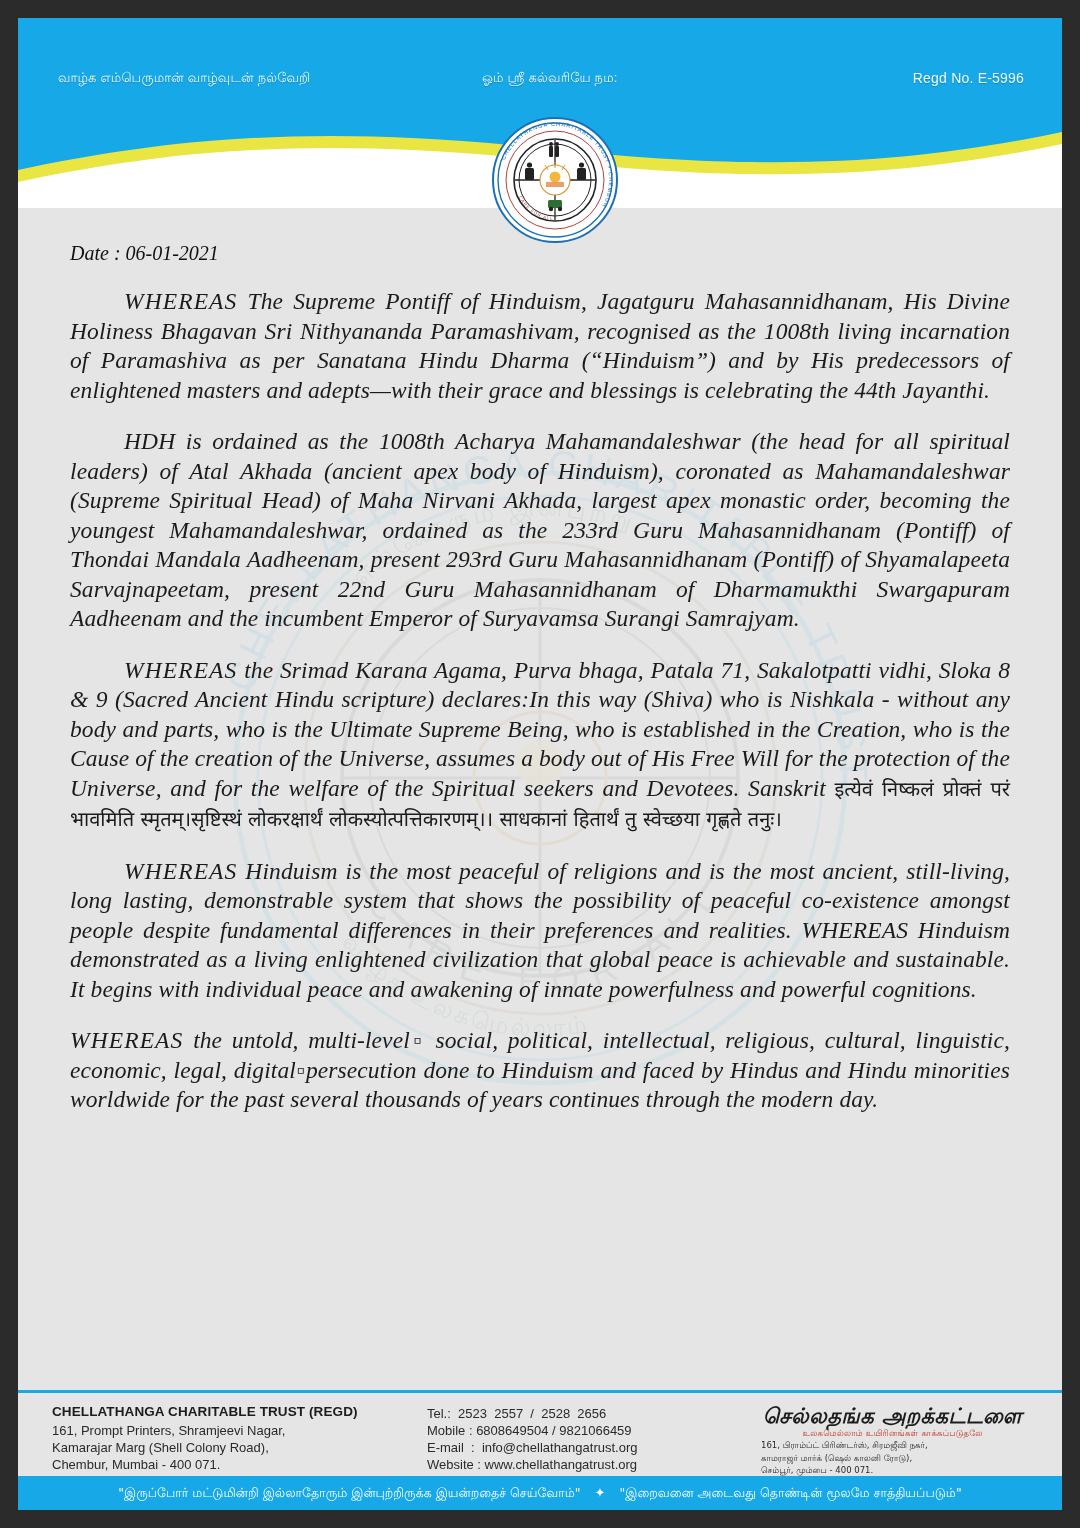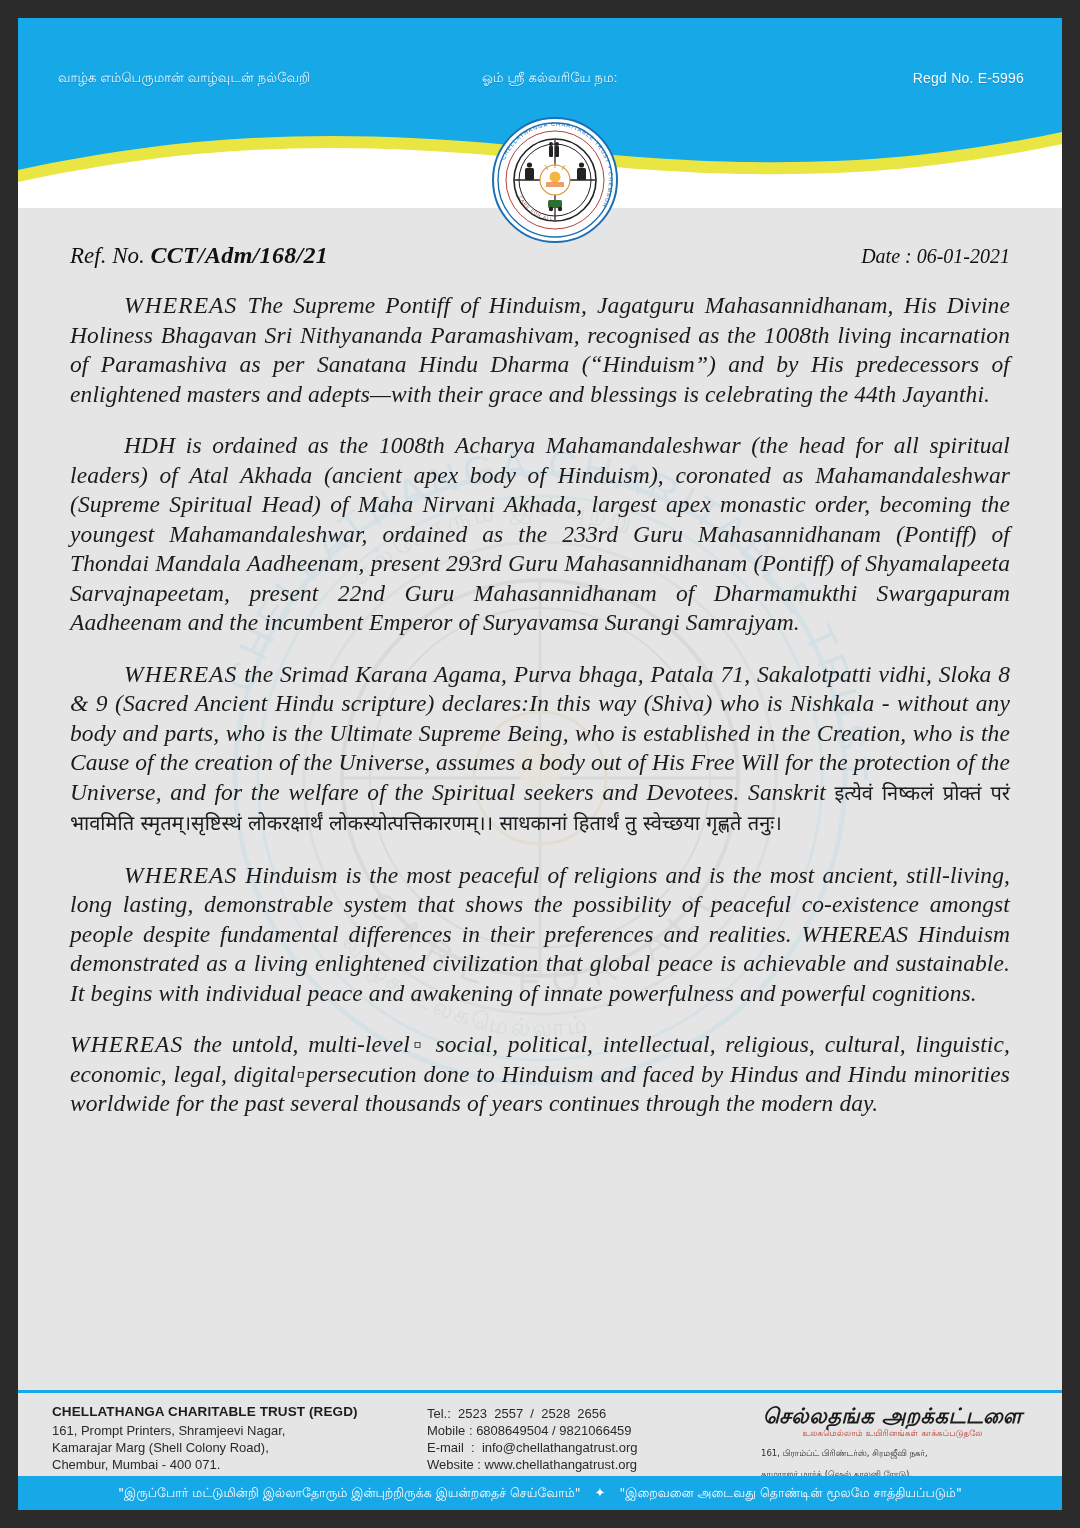--- a/index.html
+++ b/index.html
@@ -177,21 +177,21 @@
     line-height: 11px;
     letter-spacing: .2px;
   }
   .f-tamil .t-addr {
     font-family: "DejaVu Sans", sans-serif;
     font-size: 8.5px;
     color: #2a2a2a;
     line-height: 11.5px;
     text-align: left;
     padding-left: 4px;
-    margin-top: 9px;
+    margin-top: 1px;
   }
 
   
   .motto-bar {
     position: absolute;
     left: 0;
     top: 1458px;
     width: 1044px;
     height: 34px;
     background: #17a8e8;
@@ -303,24 +303,20 @@
         </text>
         <text font-size="24" fill="#8ab9a0" font-family="DejaVu Sans, sans-serif" letter-spacing="3">
           <textPath href="#wmTam2" startOffset="22%">வாழ்க உலகமெல்லாம்</textPath>
         </text>
       </svg>
     </div>
 
     <div class="body-area">
 
       <div class="refline">
-        <div class="ref">
-          <span>Ref. No.</span>
-          <b>CCT/Adm/168/21</b>
-        </div>
         <div class="date">Date : 06-01-2021</div>
       </div>
 
       <p class="para"><span class="caps">WHEREAS</span><span> The Supreme Pontiff of Hinduism, Jagatguru Mahasannidhanam, His Divine Holiness Bhagavan Sri Nithyananda Paramashivam,  recognised as the 1008th living incarnation of Paramashiva as per Sanatana Hindu Dharma (“Hinduism”) and by His predecessors of enlightened masters and adepts—with their grace and blessings is celebrating the 44th Jayanthi.</span></p>
 
       <p class="para"><span>HDH is ordained as the 1008th Acharya Mahamandaleshwar (the head for all spiritual leaders) of Atal Akhada (ancient apex body of Hinduism), coronated as Mahamandaleshwar (Supreme Spiritual Head) of Maha Nirvani Akhada, largest apex monastic order, becoming the youngest Mahamandaleshwar, ordained as the 233rd Guru Mahasannidhanam (Pontiff) of Thondai Mandala Aadheenam, present 293rd Guru Mahasannidhanam (Pontiff) of Shyamalapeeta Sarvajnapeetam,  present 22nd Guru Mahasannidhanam of Dharmamukthi Swargapuram Aadheenam and the incumbent Emperor of Suryavamsa Surangi Samrajyam.</span></p>
 
       <p class="para"><span class="caps">WHEREAS</span><span> the Srimad Karana Agama, Purva bhaga, Patala 71, Sakalotpatti vidhi, Sloka 8 &amp; 9 (Sacred Ancient Hindu scripture) declares:In this way (Shiva) who is Nishkala - without any body and parts, who is the Ultimate Supreme Being, who is established in the Creation, who is the Cause of the creation of the Universe, assumes a body out of His Free Will for the protection of the Universe, and for the welfare of the Spiritual seekers and Devotees. Sanskrit </span><span class="sanskrit">इत्येवं निष्कलं प्रोक्तं परं भावमिति स्मृतम्।सृष्टिस्थं लोकरक्षार्थं लोकस्योत्पत्तिकारणम्।। साधकानां हितार्थं तु स्वेच्छया गृह्णते तनुः।</span></p>
 
       <p class="para"><span class="caps">WHEREAS</span><span> Hinduism is the most peaceful of religions and is the most ancient, still-living, long lasting, demonstrable system that shows the possibility of peaceful co-existence amongst people despite fundamental differences in their preferences and realities. WHEREAS Hinduism demonstrated as a living enlightened civilization that global peace is achievable and sustainable. It begins with individual peace and awakening of innate powerfulness and powerful cognitions.</span></p>

